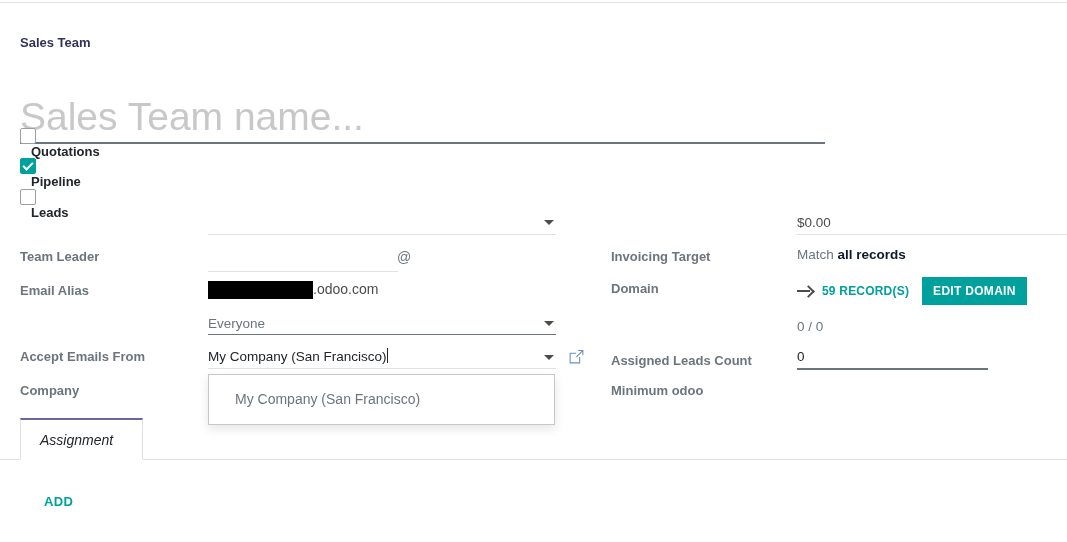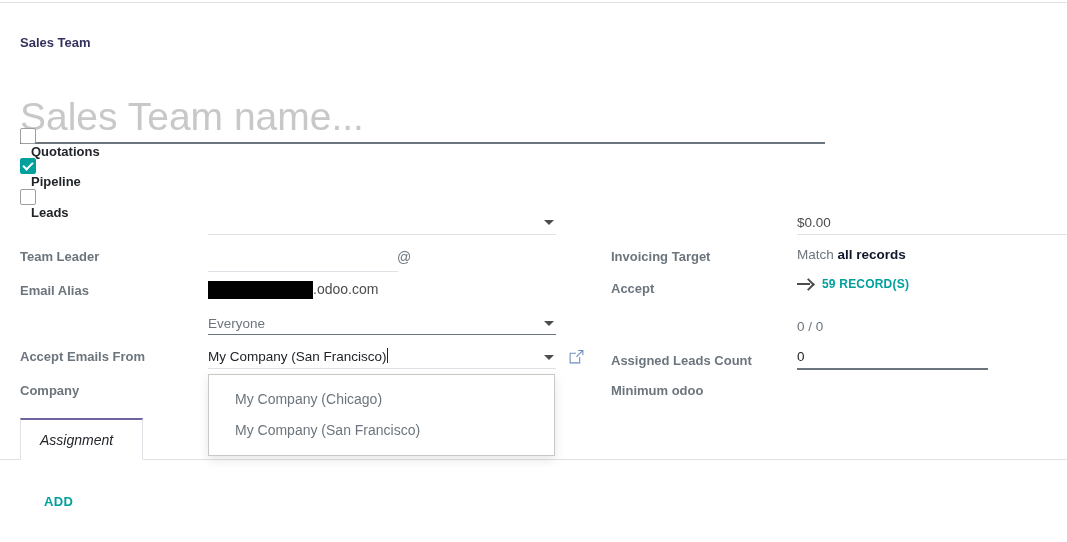--- a/index.html
+++ b/index.html
@@ -373,37 +373,37 @@
 
 <svg id="company-ext-link" viewBox="0 0 16 16">
   <path d="M1.5 4.5 h6 v1 h-5 v8 h8 v-5 h1 v6 h-10 z" fill="#6c8ebf"></path>
   <path d="M9.5 1.8 h5 v5 h-1 v-3.3 l-5.2 5.2 l-0.75 -0.75 l5.2 -5.2 h-3.25 z" fill="#6c8ebf"></path>
 </svg>
 
 <div class="field-label" id="lbl-invoicing-target">Invoicing Target</div>
 <div class="field-value" id="val-invoicing-target">$0.00</div>
 <div class="uline" id="ul-invoicing-target"></div>
 
-<div class="field-label" id="lbl-domain">Accept</div>
+<div class="field-label" id="lbl-domain">Domain</div>
 <div class="field-value" id="val-domain"><span>Match </span><b>all records</b></div>
 
 <div id="domain-actions">
   <span class="arrow-icon"></span>
   <a id="records-link" href="#">59 RECORD(S)</a>
+  <button id="edit-domain-button">EDIT DOMAIN</button>
 </div>
 
 <div class="field-label" id="lbl-assigned-leads">Assigned Leads Count</div>
 <div class="field-value" id="val-assigned-leads">0 / 0</div>
 
 <div class="field-label" id="lbl-minimum-score">Minimum odoo</div>
 <div class="field-value" id="val-minimum-score">0</div>
 <div class="uline" id="ul-minimum-score"></div>
 
 <div id="notebook-tabs">
   <div id="tab-assignment">Assignment</div>
 </div>
 
 <a id="add-link" href="#">ADD</a>
 
 <div id="company-dropdown">
-  <div class="dropdown-item">My Company (Chicago)</div>
   <div class="dropdown-item">My Company (San Francisco)</div>
 </div>
 
 </body></html>

